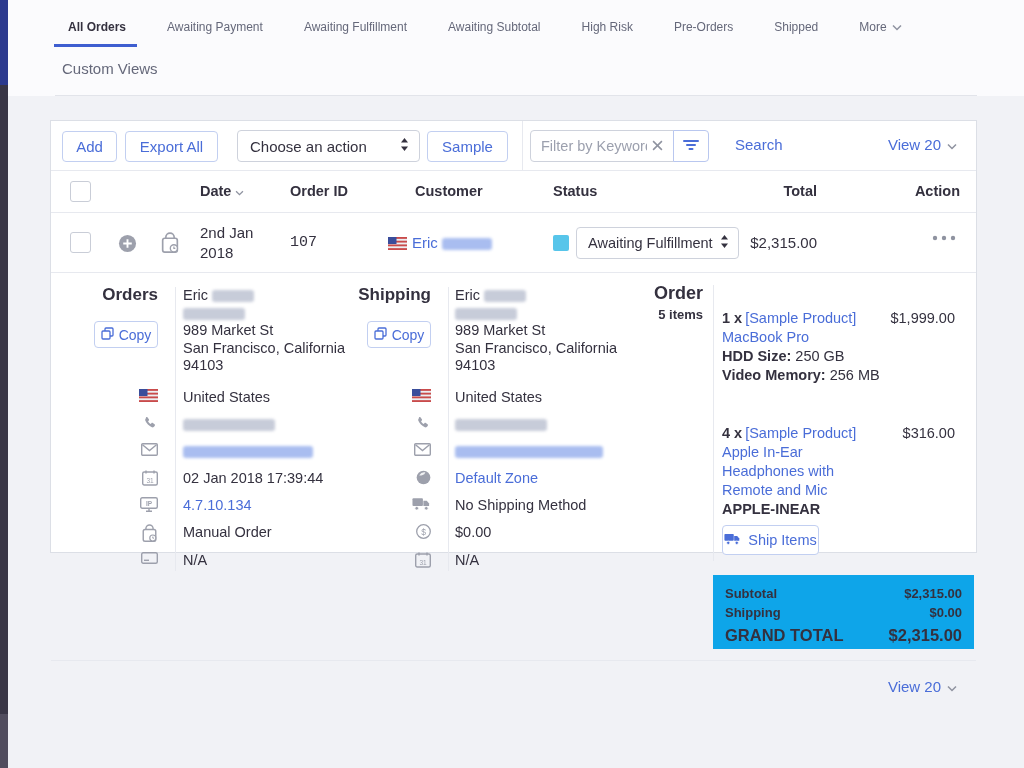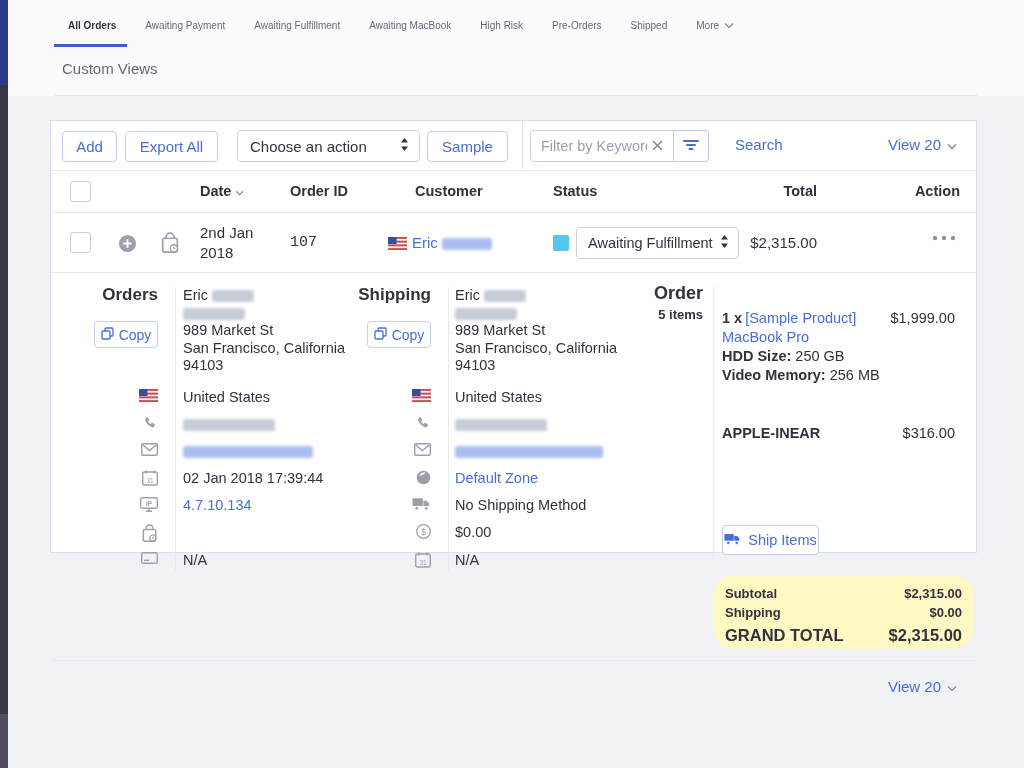--- a/index.html
+++ b/index.html
@@ -8,21 +8,21 @@
     position:relative; width:1024px; height:768px; overflow:hidden;
     font-family:"Liberation Sans", sans-serif; color:#34313f; background:#f1f2f6;
   }
   
   .strip { position:absolute; left:0; top:0; width:8px; height:768px; background:#393646; }
   .strip .strip-blue { position:absolute; top:0; left:0; width:8px; height:85px; background:#2c3a8e; }
   .strip .strip-thumb { position:absolute; top:714px; left:0; width:8px; height:54px; background:#514d5e; }
   
   .topband { position:absolute; left:8px; top:0; width:1016px; height:96px; background:#fbfbfd; }
   .tab-divider { position:absolute; left:47px; top:95px; width:922px; height:1px; background:#e2e4ea; }
-  .tabs { position:absolute; left:60px; top:20px; display:flex; gap:29px; font-size:10px; color:#65687a; }
+  .tabs { position:absolute; left:60px; top:20px; display:flex; gap:41px; font-size:12px; color:#65687a; }
   .tab { position:relative; cursor:pointer; white-space:nowrap; }
   .tab.active { color:#34313f; font-weight:700; }
   .tab.active::after { content:""; position:absolute; left:-14px; right:-11px; top:24px; height:3px; background:#3e5ed0; }
   .tab .chev { margin-left:5px; color:#8f93a0; }
   .custom-views { position:absolute; left:54px; top:60px; font-size:15px; color:#65687a; cursor:pointer; }
   
   .card { position:absolute; left:50px; top:120px; width:927px; height:433px; background:#ffffff; border:1px solid #dcdfe6; }
   .sep-h { border-bottom:1px solid #e7e9ef; }
   
   .toolbar { position:absolute; left:0; top:0; width:925px; height:50px; }
@@ -75,21 +75,21 @@
   .drow .rtext { display:block; }
   
   .items-count { font-size:13px; font-weight:700; margin-top:3px; }
   .oitem { position:absolute; left:671px; right:21px; line-height:19px; }
   .oitem .name { width:160px; }
   .oitem .qty { font-weight:700; margin-right:3px; }
   .oitem .price { position:absolute; right:0; top:0; }
   .oitem .spec b { font-weight:700; }
   .ship-btn { position:absolute; left:671px; top:252px; width:97px; height:30px; background:#fff; border:1px solid #c2cff1;
         border-radius:4px; color:#4a6dd8; font-size:14.5px; display:flex; align-items:center; justify-content:center; gap:7px; cursor:pointer; }
-  .totals { position:absolute; left:662px; right:2px; top:302px; height:74px; background:#fef9c3; padding:9px 12px 0 12px;border-radius:21px; }
+  .totals { position:absolute; left:662px; right:2px; top:302px; height:74px; background:#0ea5e9; padding:9px 12px 0 12px; }
   .totals .trw { display:flex; justify-content:space-between; font-size:13px; font-weight:700; line-height:19px; }
   .totals .grand { font-size:16.5px; line-height:26px; }
   
   .tfoot { position:absolute; left:0; top:540px; width:925px; height:51px; }
   .tfoot .view-select { top:17px; }
   a { text-decoration:none; }
 </style>
 </head>
 <body>
 
@@ -98,21 +98,21 @@
   <div class="strip">
     <div class="strip-blue"></div>
     <div class="strip-thumb"></div>
   </div>
 
   <div class="topband">
     <div class="tabs">
       <div class="tab active"><span>All Orders</span></div>
       <div class="tab"><span>Awaiting Payment</span></div>
       <div class="tab"><span>Awaiting Fulfillment</span></div>
-      <div class="tab"><span>Awaiting MacBook</span></div>
+      <div class="tab"><span>Awaiting Subtotal</span></div>
       <div class="tab"><span>High Risk</span></div>
       <div class="tab"><span>Pre-Orders</span></div>
       <div class="tab"><span>Shipped</span></div>
       <div class="tab"><span>More</span><span class="chev"><svg width="10" height="7" viewBox="0 0 10 7">
               <path d="M1 1.5 L5 5.5 L9 1.5" fill="none" stroke="currentColor" stroke-width="1.5"></path>
             </svg></span></div>
     </div>
     <div class="custom-views">Custom Views</div>
     <div class="tab-divider"></div>
   </div>
@@ -279,20 +279,21 @@
       </div>
       <div class="drow" style="left:83px;top:250px;right:570px;">
         <span class="ricon">
             <svg width="17" height="19" viewBox="0 0 19 21">
               <path d="M5.5 6.2 V5 a4 4 0 0 1 8 0 v1.2" fill="none" stroke="#9da0ac" stroke-width="1.6"></path>
               <rect x="2.5" y="6" width="14" height="13.2" rx="2" fill="none" stroke="#9da0ac" stroke-width="1.6"></rect>
               <circle cx="13.2" cy="15.6" r="3.4" fill="#fff" stroke="#9da0ac" stroke-width="1.3"></circle>
               <path d="M13.2 13.9v1.8h1.4" stroke="#9da0ac" stroke-width="1.1" fill="none"></path>
             </svg>
           </span>
+        <span class="rtext" style="margin-left:49px;">Manual Order</span>
       </div>
       <div class="drow" style="left:83px;top:278px;right:570px;">
         <span class="ricon">
             <svg width="17" height="12" viewBox="0 0 17 12">
               <rect x=".7" y=".7" width="15.6" height="10.6" rx="1.5" fill="none" stroke="#9da0ac" stroke-width="1.4"></rect>
               <path d="M3 8.3h5" stroke="#9da0ac" stroke-width="1.4"></path>
             </svg>
           </span>
         <span class="rtext" style="margin-left:49px;">N/A</span>
       </div>
@@ -392,20 +393,21 @@
       <div class="vline" style="left:662px;top:12px;height:276px;"></div>
 
       <div class="oitem" style="top:36px;">
         <div class="name"><span class="qty">1 x</span><a class="link">[Sample Product] MacBook Pro</a></div>
         <div class="spec"><b>HDD Size:</b><span> 250 GB</span></div>
         <div class="spec"><b>Video Memory:</b><span> 256 MB</span></div>
         <div class="price">$1,999.00</div>
       </div>
 
       <div class="oitem" style="top:151px;">
+        <div class="name"><span class="qty">4 x</span><a class="link">[Sample Product] Apple In-Ear Headphones with Remote and Mic</a></div>
         <div style="font-weight:700;">APPLE-INEAR</div>
         <div class="price">$316.00</div>
       </div>
 
       <div class="ship-btn">
         <span><svg width="17" height="12" viewBox="0 0 20 14">
               <rect x="0.5" y="1" width="11" height="8" rx="1" fill="#4a6dd8"></rect>
               <path d="M12 3.5h3.5l2.5 3v2.5h-6z" fill="#4a6dd8"></path>
               <circle cx="5" cy="11.5" r="1.9" fill="#4a6dd8" stroke="#fff" stroke-width=".8"></circle>
               <circle cx="15" cy="11.5" r="1.9" fill="#4a6dd8" stroke="#fff" stroke-width=".8"></circle>

